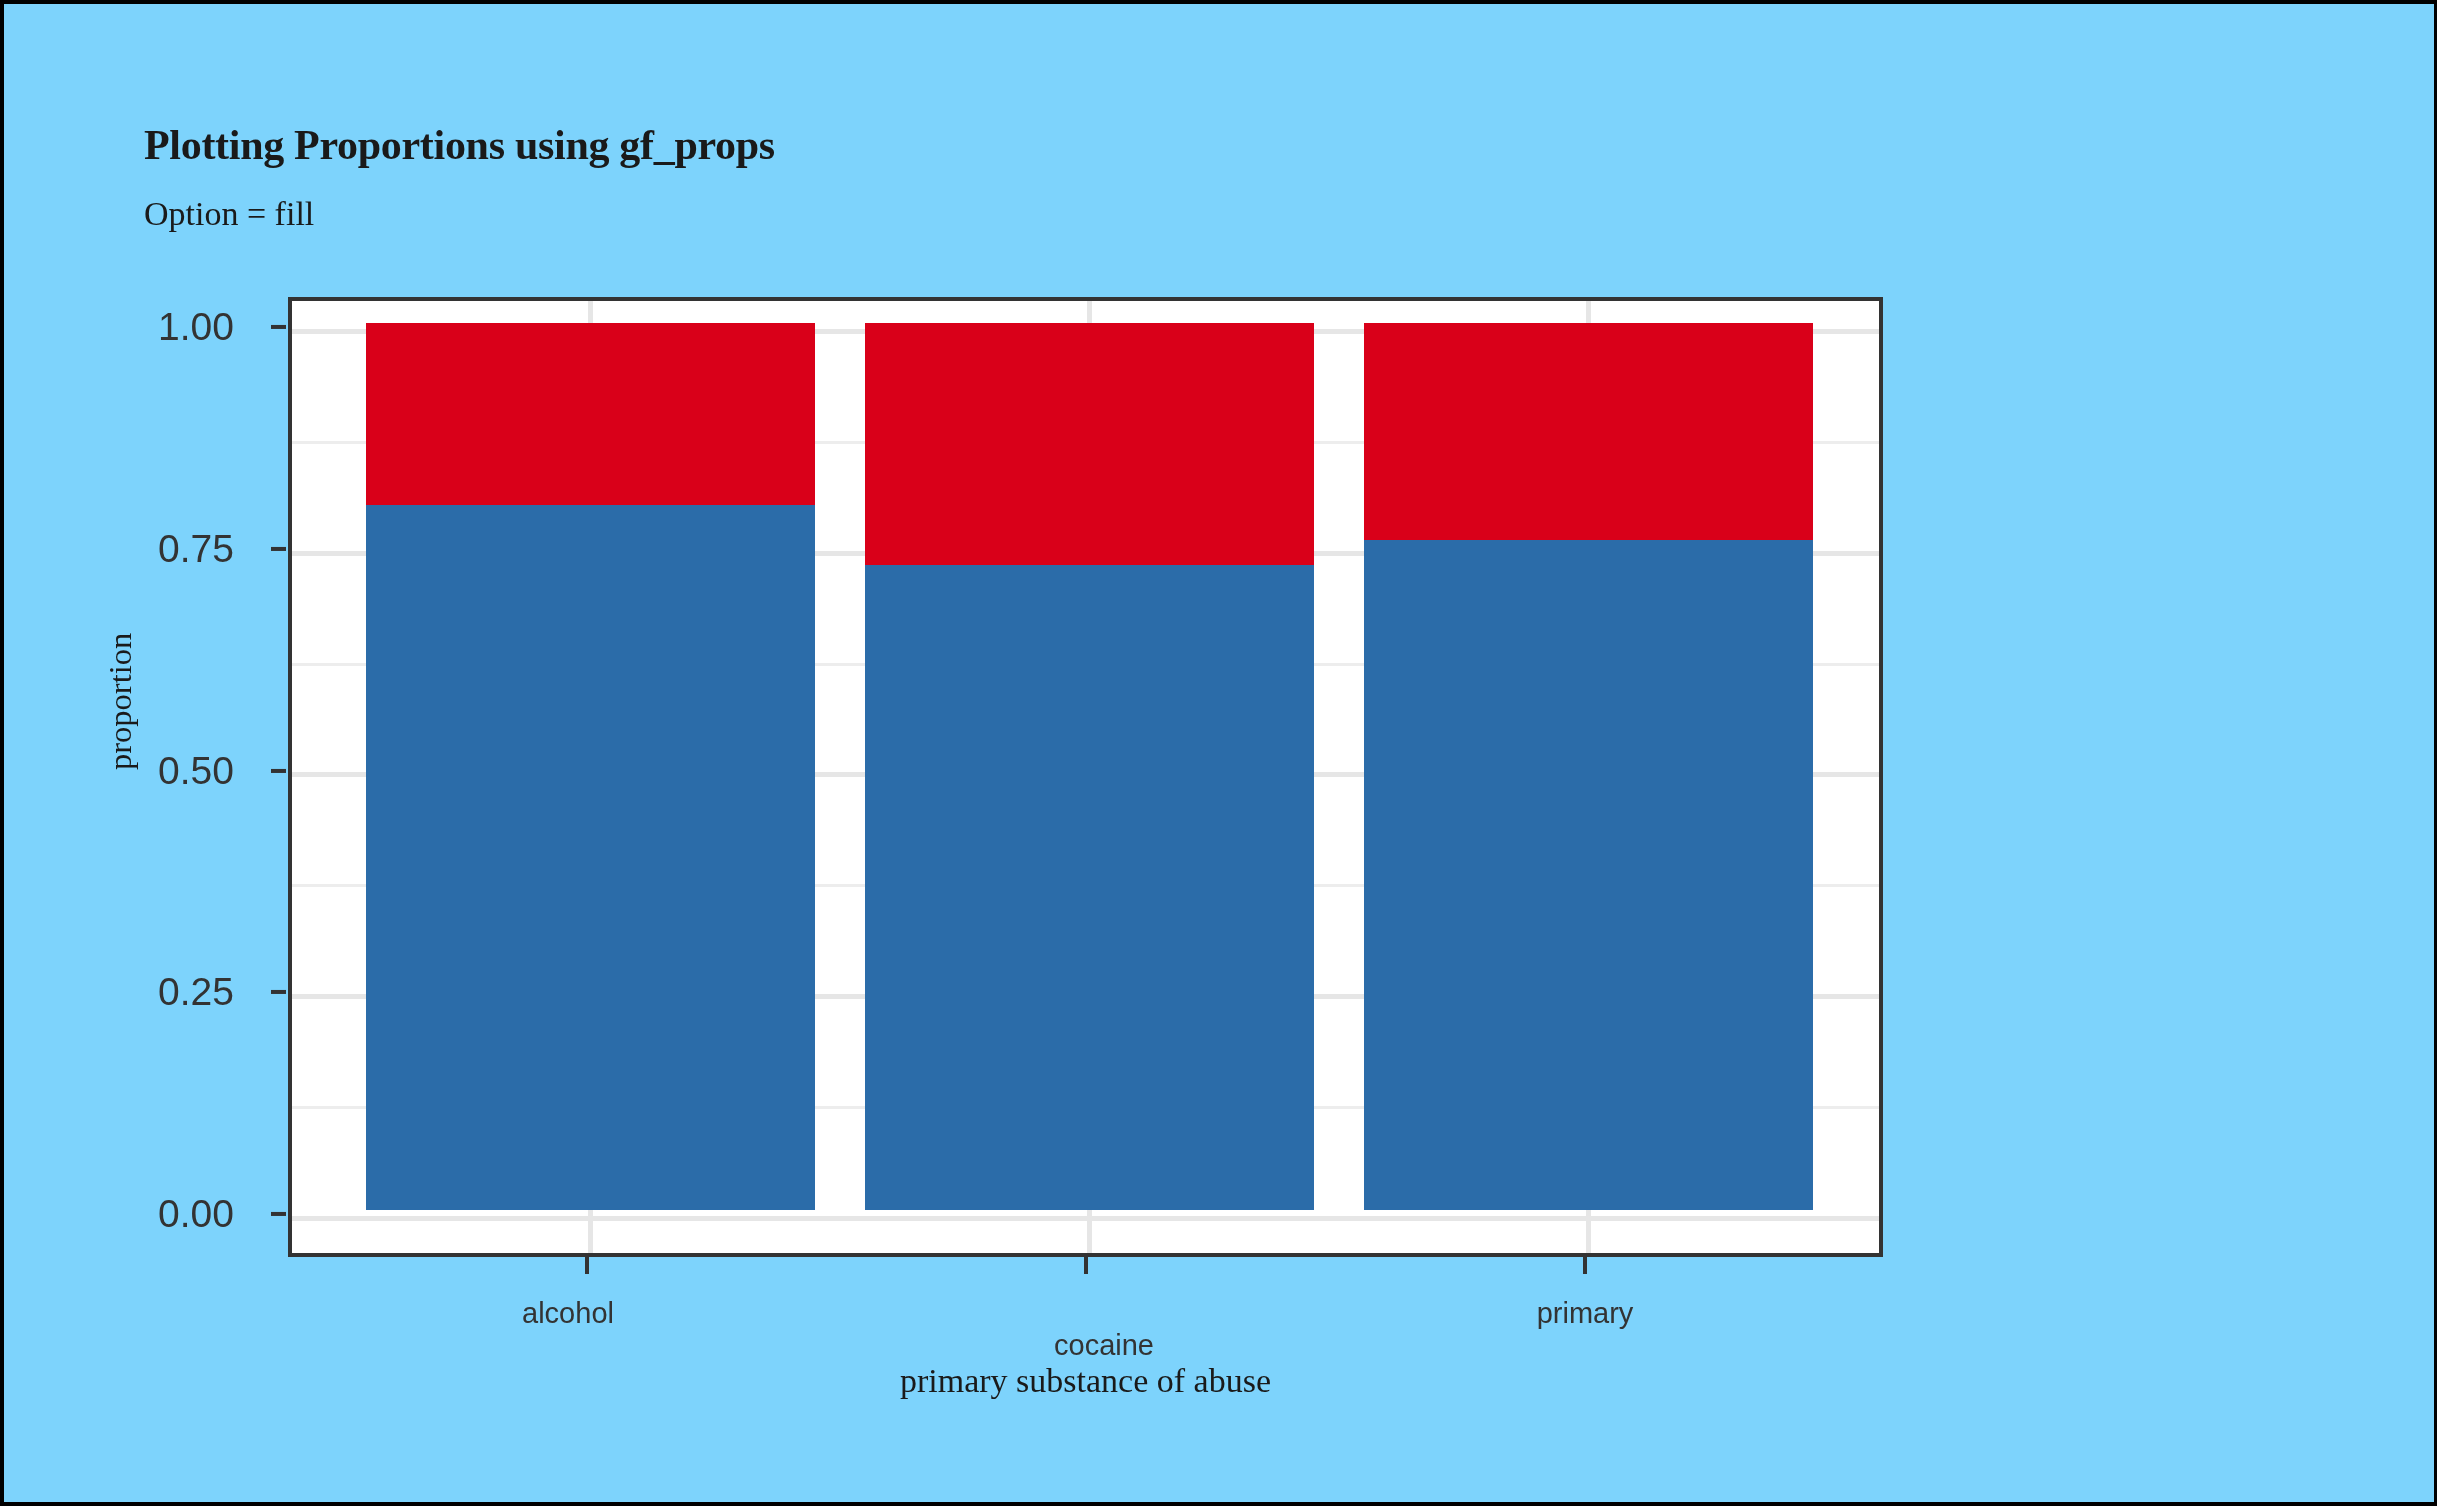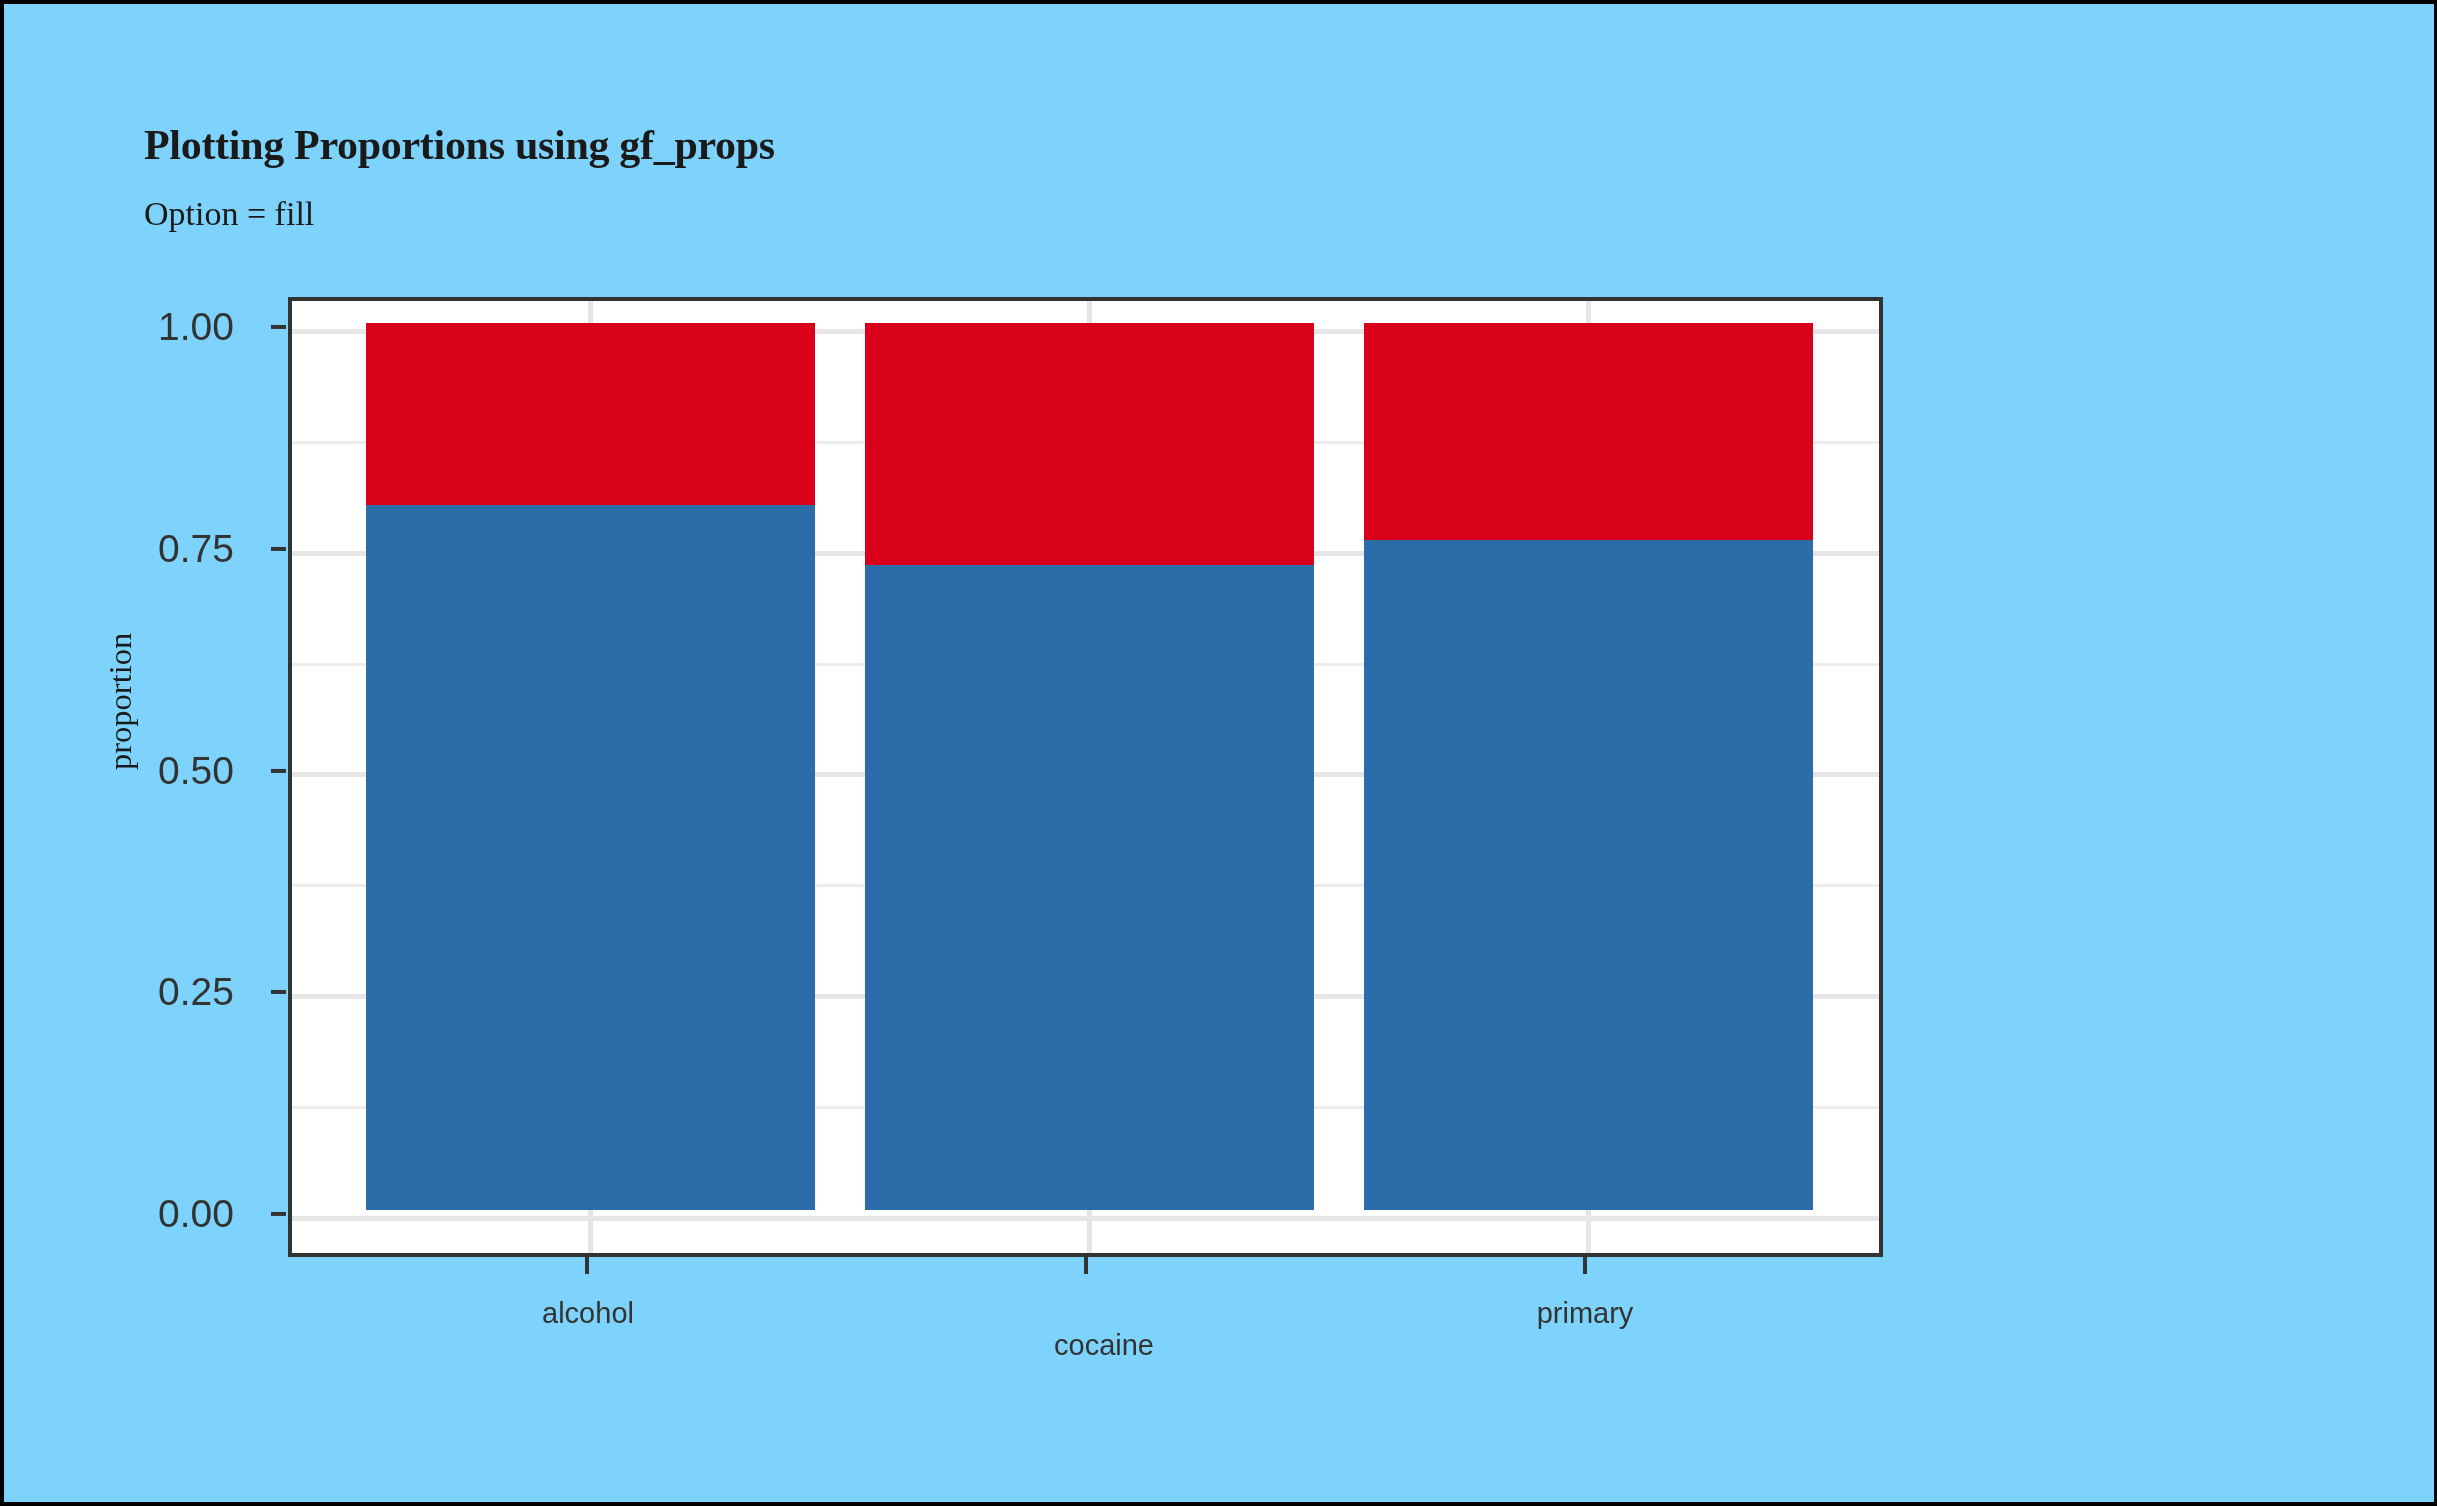--- a/index.html
+++ b/index.html
@@ -224,22 +224,23 @@
       <div class="ytick-mark" style="top: 767px; left: 267px;"></div>
       <div class="ytick-label" style="top: 545px; right: 2200px; width: 151px;">0.75</div>
       <div class="ytick-mark" style="top: 545px; left: 267px;"></div>
       <div class="ytick-label" style="top: 323px; right: 2200px; width: 151px;">1.00</div>
       <div class="ytick-mark" style="top: 323px; left: 267px;"></div>
     </div>
   <div id="ylab">proportion</div>
 
   <div id="xaxis">
       <div class="xtick-mark" style="left: 581px;"></div>
-      <div class="xtick-label" style="left: 584px;">alcohol</div>
+      <div class="xtick-label" style="left: 564px;">alcohol</div>
       <div class="xtick-mark" style="left: 1080px;"></div>
       <div class="xtick-label" style="left: 1100px; margin-top: 32px;">cocaine</div>
       <div class="xtick-mark" style="left: 1579px;"></div>
       <div class="xtick-label" style="left: 1581px;">primary</div>
     </div>
+  <div id="xlab">primary substance of abuse</div>
 
 
 </div>
 
 
 </body></html>

